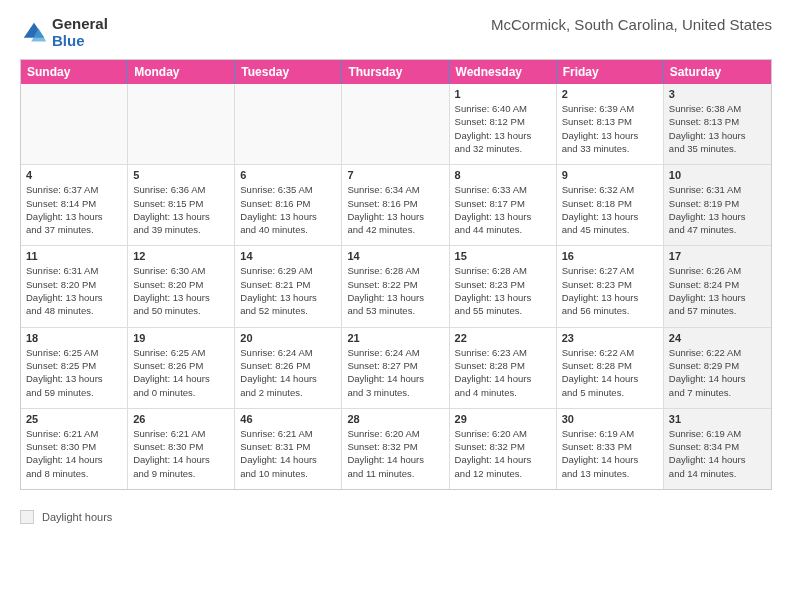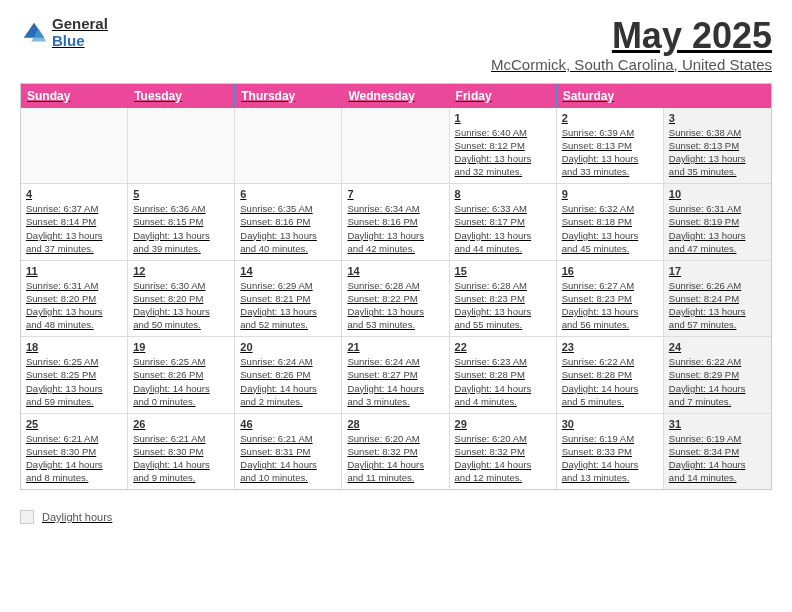--- a/index.html
+++ b/index.html
@@ -9,21 +9,20 @@
       font-family: Arial, sans-serif;
       background: #fff;
       overflow: hidden;
     }
     .page {
       width: 792px;
       height: 536px;
       padding: 16px 20px 12px 20px;
       display: flex;
       flex-direction: column;
-      text-decoration: underline;
     }
     .header {
       display: flex;
       justify-content: space-between;
       align-items: flex-start;
       margin-bottom: 10px;
     }
     .logo {
       display: flex;
       align-items: center;
@@ -139,28 +138,28 @@
       <svg class="logo-icon" viewBox="0 0 30 30" xmlns="http://www.w3.org/2000/svg">
         <polygon points="15,4 26,20 4,20" fill="#2a6db5"></polygon>
         <polygon points="20,10 28,24 12,24" fill="#4a9fd5" opacity="0.7"></polygon>
       </svg>
       <div class="logo-text">
         <span class="logo-general">General</span>
         <span class="logo-blue">Blue</span>
       </div>
     </div>
     <div class="title-block">
-      <div class="main-title">May 2025</div>
       <div class="subtitle">McCormick, South Carolina, United States</div>
     </div>
   </div>
 
   <div class="calendar">
     <div class="cal-header" id="cal-header">
         <div class="cal-header-cell">Sunday</div>
+        <div class="cal-header-cell">Monday</div>
         <div class="cal-header-cell">Tuesday</div>
         <div class="cal-header-cell">Thursday</div>
         <div class="cal-header-cell">Wednesday</div>
         <div class="cal-header-cell">Friday</div>
         <div class="cal-header-cell">Saturday</div>
       </div>
     <div class="cal-body" id="cal-body">
         <div class="cal-row">
           <div class="cal-cell empty"></div>
           <div class="cal-cell empty"></div>

